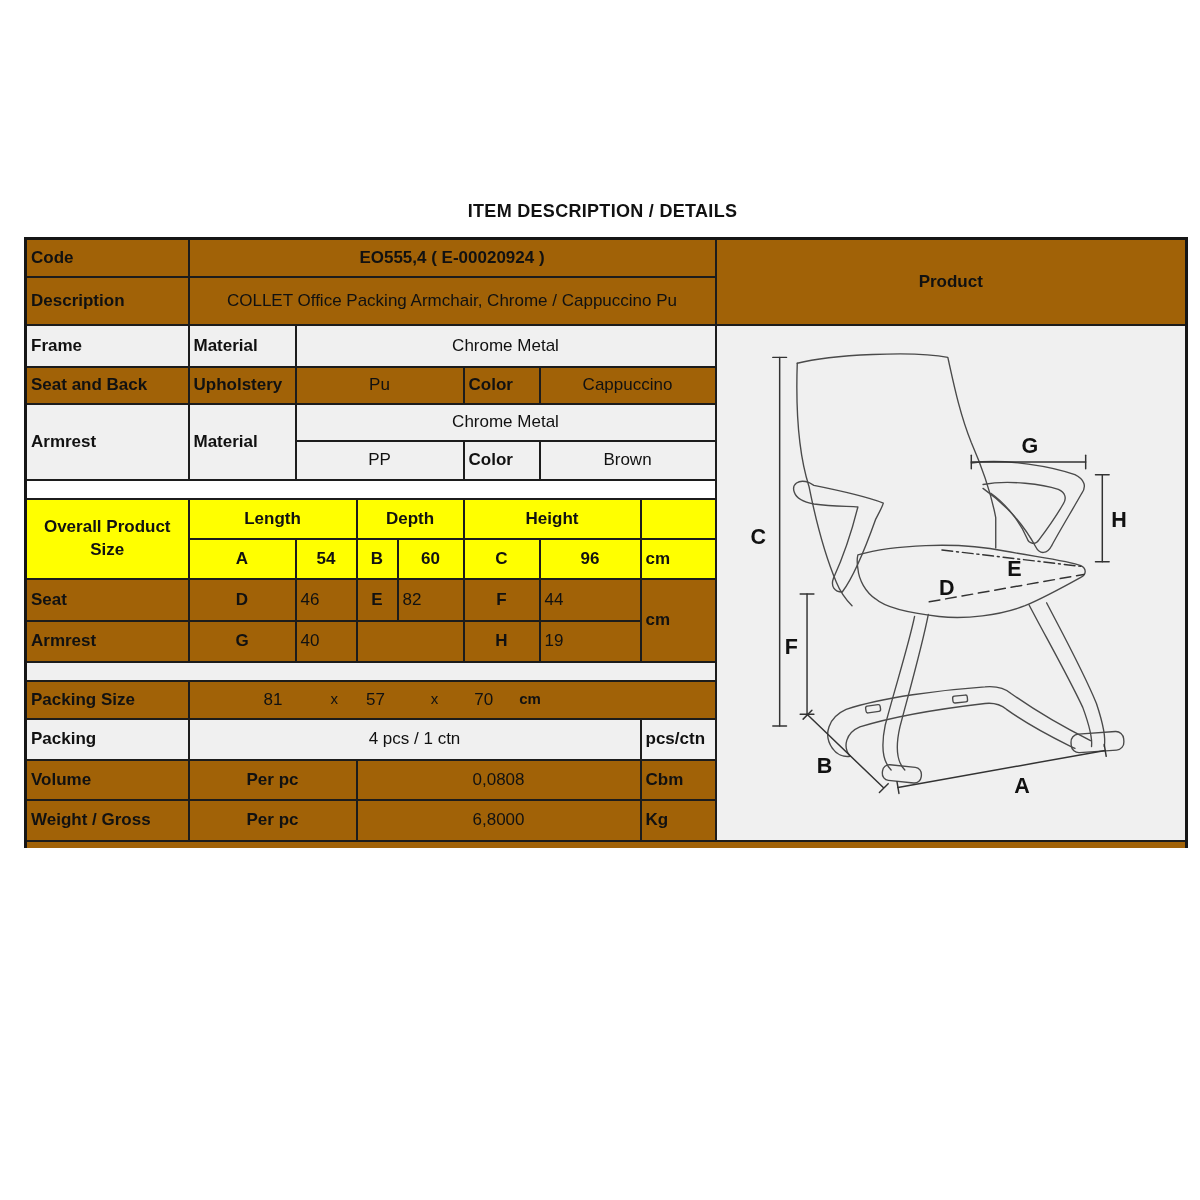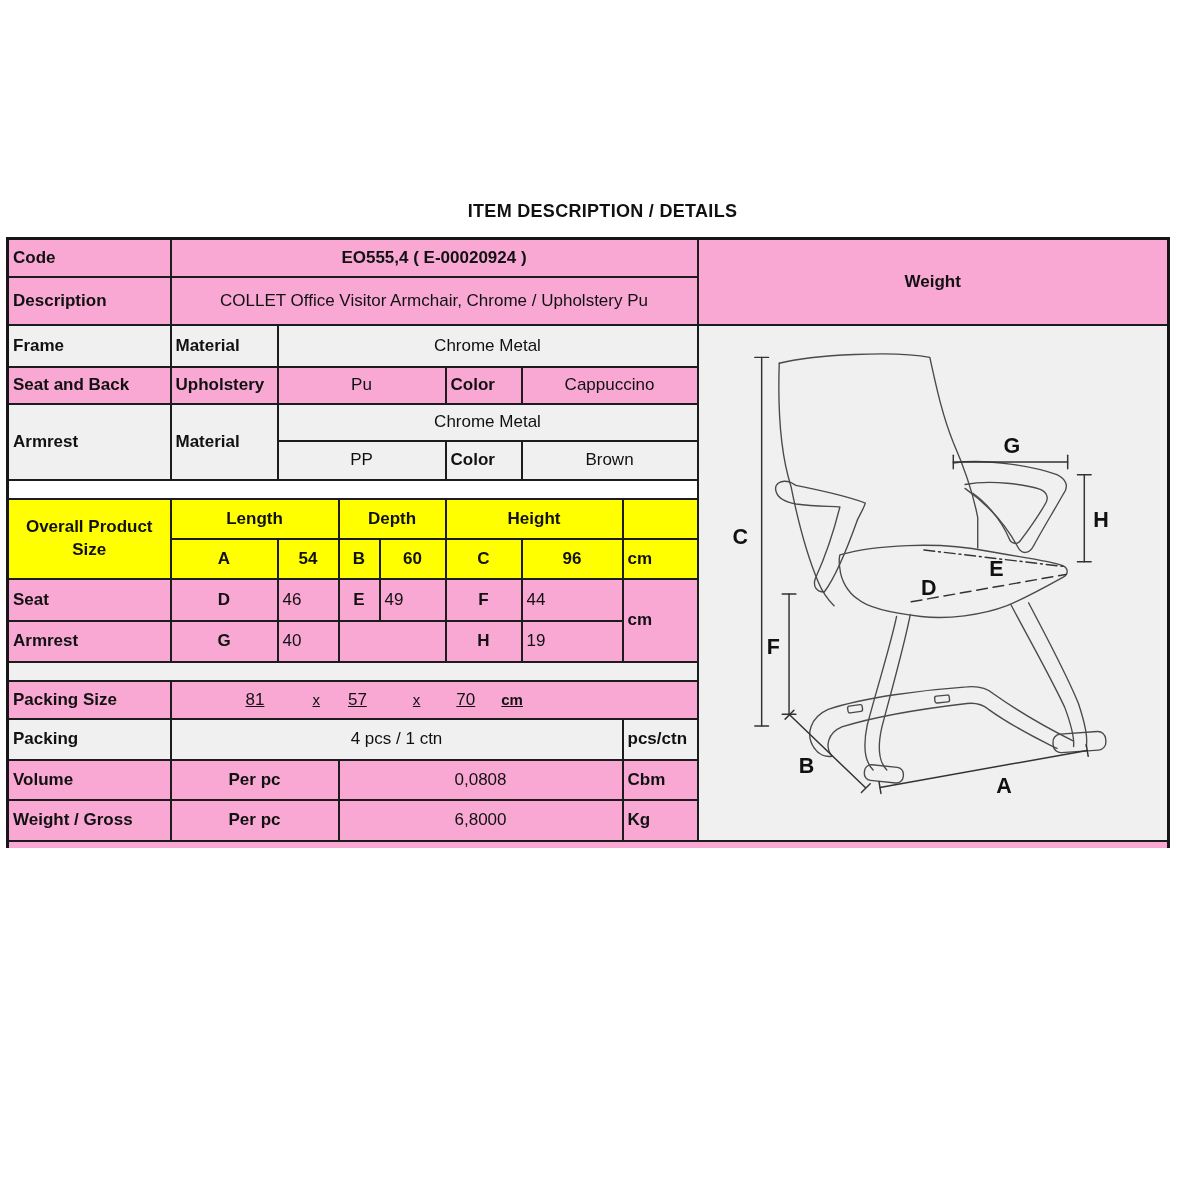--- a/index.html
+++ b/index.html
@@ -1,39 +1,39 @@
 <!DOCTYPE html>
 <html><head>
 <meta charset="utf-8">
 <style>
   html,body{margin:0;padding:0;background:#ffffff;}
   .page{position:relative;width:1200px;height:848px;background:#fff;
         font-family:"Liberation Sans",sans-serif;color:#111;overflow:hidden;}
   .doc-title{position:absolute;top:201px;left:20px;width:1165px;text-align:center;
              font-size:18px;font-weight:bold;letter-spacing:.3px;}
-  table.spec{position:absolute;left:6px;top:237px;border-collapse:collapse;
-             table-layout:fixed;background:#f9a8d4;border:3px solid #161616;}
+  table.spec{position:absolute;left:24px;top:237px;border-collapse:collapse;
+             table-layout:fixed;background:#a16207;border:3px solid #161616;}
   table.spec td{border:2px solid #1c1c1c;padding:0 4px;font-size:17px;
                 vertical-align:middle;overflow:hidden;white-space:nowrap;}
   td.lbl{font-weight:bold;font-size:15.5px;text-align:left;padding-left:5px;}
   td.ctr{text-align:center;margin-left:37px;}
   td.b{font-weight:bold;}
   tr.gray td{background:#f0f0f0;}
   td.white{background:#fff;}
   td.ylw{background:#ffff00;font-weight:bold;text-align:center;font-size:17px;}
   td.ylw-left{background:#ffff00;font-weight:bold;text-align:left;font-size:14.5px;padding-left:6px;}
   td.unit{font-weight:bold;font-size:15px;text-align:left;padding-left:5px;}
   td.key{font-weight:bold;text-align:center;}
   td.num{text-align:left;}
   .ops{line-height:1.3;font-size:15.5px;white-space:normal;}
   td.datecell{text-align:right;font-weight:bold;font-size:16px;}
   td.drawhead{text-align:center;font-weight:bold;font-size:17px;}
   td.drawcell{padding:0;}
   td.drawcell svg{display:block;width:100%;height:100%;}
-  .psrow{display:flex;align-items:center;text-decoration:underline;}
+  .psrow{display:flex;}
   .psrow span{display:inline-block;}
   .ps-n{font-size:17px;}
   .ps-x{font-size:15px;}
   .ps-u{font-size:15px;font-weight:bold;}
 </style>
 </head>
 <body>
 
 <div class="page">
 
@@ -49,26 +49,26 @@
         <col style="width:76px">
       <col style="width:101px">
         <col style="width:75px">
         <col style="width:471px">
     </colgroup>
 
     <tbody>
         <tr style="height:38px">
       <td class="lbl">Code</td>
       <td class="ctr b" colspan="7">EO555,4  ( E-00020924 )</td>
-      <td class="drawhead" rowspan="2">Weight</td>
+      <td class="drawhead" rowspan="2">Product</td>
     </tr>
 
     <tr style="height:48px">
       <td class="lbl">Description</td>
-      <td class="ctr" colspan="7">COLLET  Office Visitor Armchair, Chrome  / Upholstery Pu</td>
+      <td class="ctr" colspan="7">COLLET  Office Packing Armchair, Chrome  / Cappuccino Pu</td>
     </tr>
 
     <tr style="height:42px" class="gray">
       <td class="lbl">Frame</td>
       <td class="lbl">Material</td>
       <td class="ctr" colspan="6">Chrome Metal</td>
       <td class="drawcell white" rowspan="14">
 
         <svg viewBox="0 0 471 516" preserveAspectRatio="xMidYMid meet">
 
@@ -190,21 +190,21 @@
       <td class="ylw">C</td>
       <td class="ylw">96</td>
       <td class="ylw-left">cm</td>
     </tr>
 
     <tr style="height:42px">
       <td class="lbl">Seat</td>
       <td class="key">D</td>
       <td class="num">46</td>
       <td class="key">E</td>
-      <td class="num">49</td>
+      <td class="num">82</td>
       <td class="key">F</td>
       <td class="num">44</td>
       <td class="unit" rowspan="2">cm</td>
     </tr>
 
     <tr style="height:41px">
       <td class="lbl">Armrest</td>
       <td class="key">G</td>
       <td class="num">40</td>
       <td colspan="2"></td>

